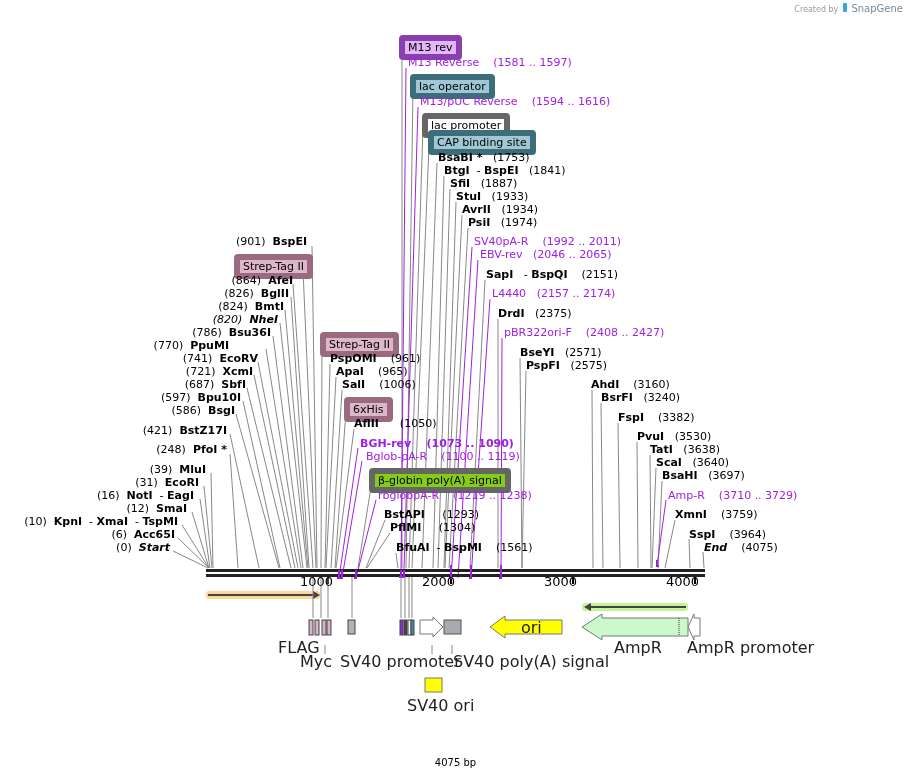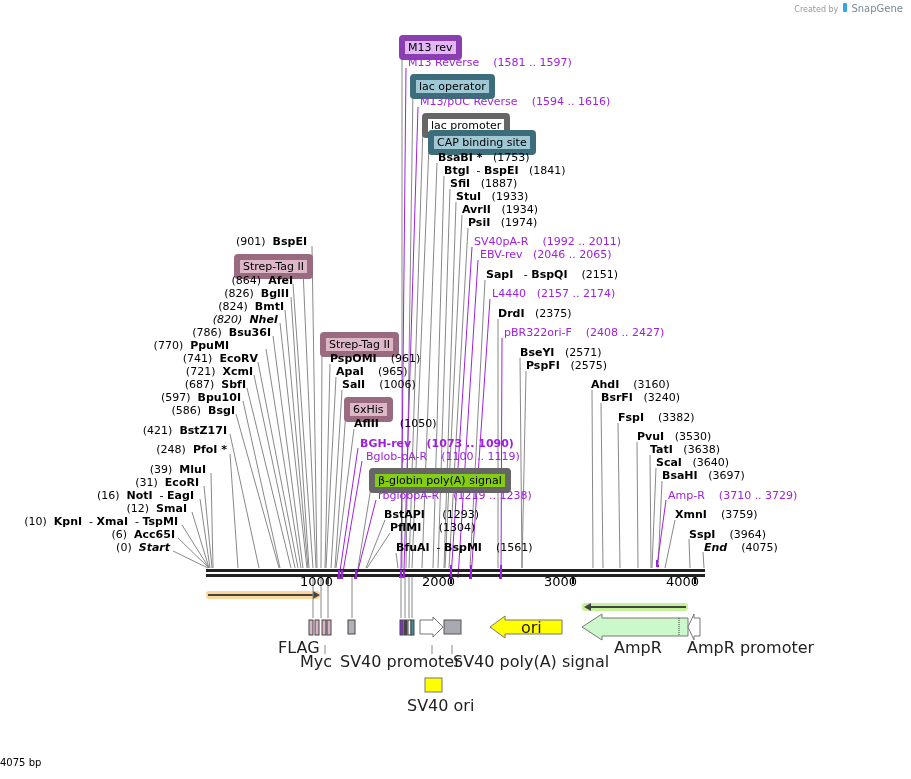--- a/index.html
+++ b/index.html
@@ -15,21 +15,21 @@
   .box.purple{background:#e3b6f7;border-color:#8a3fb0;}
   .box.teal{background:#9fc8d4;border-color:#3d6d7a;}
   .box.white{background:#fff;border-color:#666;}
   .box.pink{background:#ddb6c8;border-color:#9a6a80;}
   .box.gray{background:#84cc16;border-color:#666;text-align:right;}
   .flbl{position:absolute;white-space:nowrap;font-size:16px;line-height:13px;color:#222;}
   .tick{position:absolute;font-size:13px;line-height:12px;}
   #credit{position:absolute;right:8px;top:3px;font-size:8px;color:#999;}
   #credit .brand{font-size:10px;color:#7a8a9a;}
   #title{position:absolute;left:0;width:911px;top:742px;text-align:center;font-weight:bold;font-size:12px;}
-  #subtitle{position:absolute;left:0;width:911px;top:757px;text-align:left;font-size:10px;}
+  #subtitle{position:absolute;left:0;width:911px;top:757px;text-align:center;font-size:10px;}
 </style>
 </head>
 <body>
 
 <div id="stage">
 
 <svg id="lines" width="911" height="779">
 
   <g stroke="#888" stroke-width="1" fill="none">
     <line x1="312" y1="246" x2="317" y2="568"></line>

